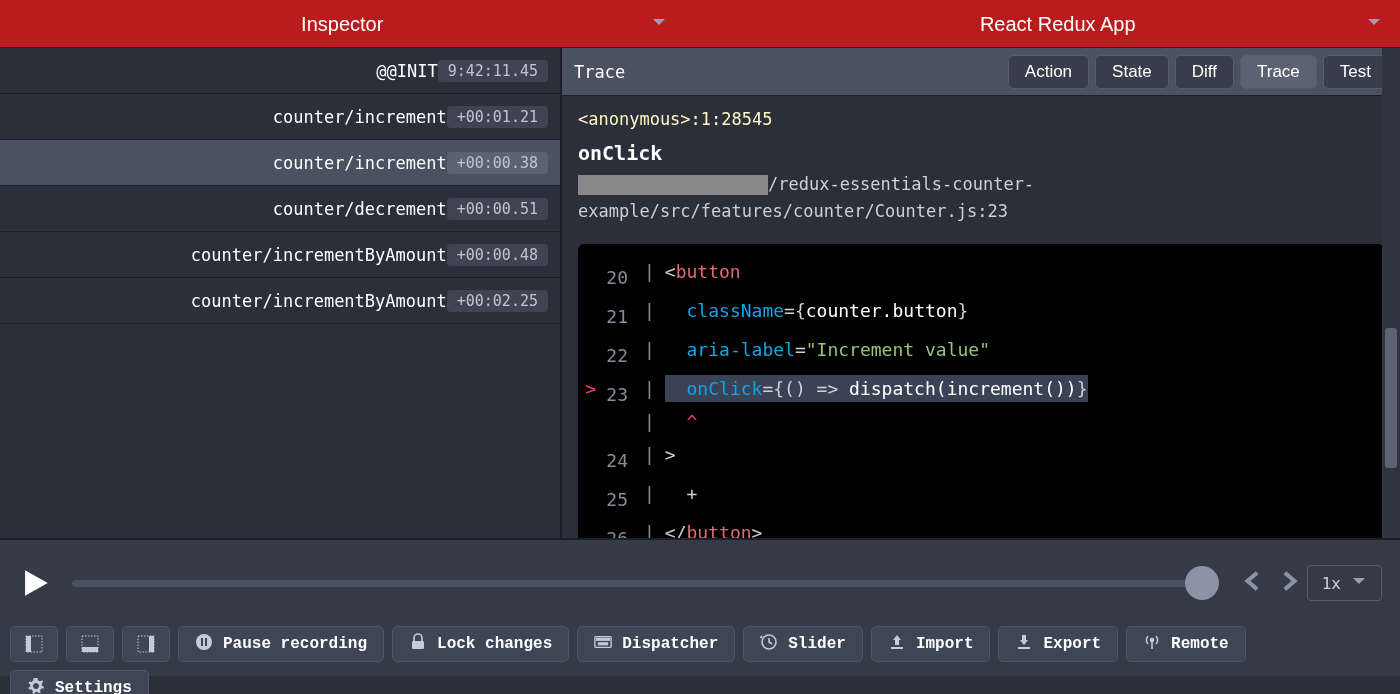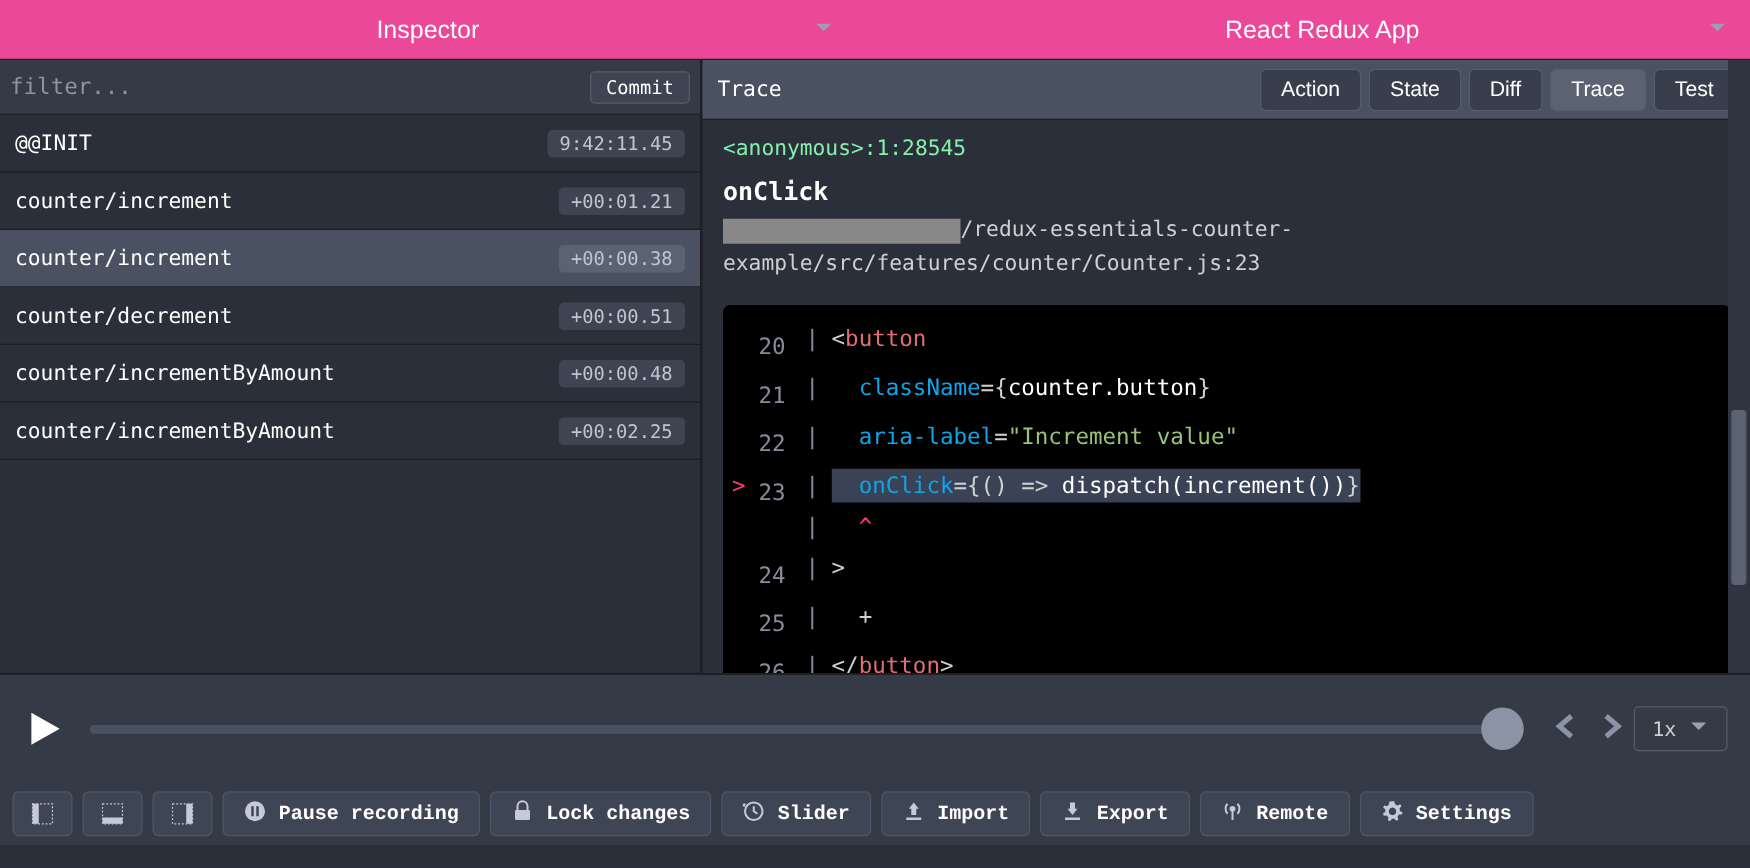--- a/index.html
+++ b/index.html
@@ -4,44 +4,44 @@
 <style>
 * { box-sizing: border-box; margin: 0; padding: 0; }
 body {
   width: 1400px; height: 694px;
   background: #2a2f3a;
   font-family: monospace;
   font-size: 16px;
   color: #d0d0d0;
   overflow: hidden;
 }
-.top-bars { display: flex; height: 48px; background: #ec4899; border-bottom: 1px solid #1c1f27; gap: 31px;}
+.top-bars { display: flex; height: 48px; background: #b91c1c; border-bottom: 1px solid #1c1f27; gap: 31px;}
 .top-bar { flex: 1; display: flex; align-items: center; justify-content: center; position: relative; height:48px;}
 .top-bar-title { color: #fff; font-size: 20px; font-family: -apple-system,Segoe UI,Arial,sans-serif;}
 .top-bar .chev { position: absolute; right: 18px; color: #9aa0ad;}
 .main { display: flex; height: 490px;}
 .left { width: 562px; display:flex; flex-direction:column; border-right: 2px solid #1c1f27;}
 .filter-row { display:flex; align-items:center; background:#353a47; height:44px; padding:0 8px; border-bottom:1px solid #1c1f27;}
 .filter-input { flex:1; background:transparent; border:none; color:#9aa0ad; font-family:monospace; font-size:18px; outline:none;}
 .filter-input::placeholder{color:#8c93a2;}
 .commit-btn { background:#3e4452; border:1px solid #555c6c; color:#fff; border-radius:4px; padding:3px 12px; font-family:monospace; font-size:15px;}
 .actions-list { flex:1; overflow-y:auto; background:#2a2f3a;}
-.action-row { display:flex; align-items:center; justify-content:space-between; height:46px; padding:0 12px; border-bottom:1px solid #1c1f27; cursor:pointer;}
+.action-row { display:flex; align-items:center; justify-content:flex-end; height:46px; padding:0 12px; border-bottom:1px solid #1c1f27; cursor:pointer;}
 .action-row.selected { background:#4a5161;}
 .action-name { color:#fff; font-size:17px;}
 .action-time { background:#3e4452; color:#bfc5d1; border-radius:4px; padding:2px 10px; font-size:15px;}
 .action-row.selected .action-time { background:#5b6373;}
 .right { flex:1; display:flex; flex-direction:column; position:relative;}
 .right-header { display:flex; align-items:center; justify-content:space-between; height:48px; background:#4a5161; padding:0 12px; border-bottom:1px solid #1c1f27;}
 .right-header-title { color:#fff; font-size:17px;}
 .tabs { display:flex;}
 .tab { background:#393e4c; border:1px solid #555c6c; border-radius:5px; color:#fff; padding:6px 16px; font-family:-apple-system,Segoe UI,Arial,sans-serif; font-size:17px; margin-left:6px; cursor:pointer;}
 .tab.active { background:#5b6373;}
 .trace-body { flex:1; overflow-y:auto; padding:10px 16px; background:#2a2f3a; position:relative;}
-.trace-line { color:#86efac; font-size:17px; line-height:1.6;}
+.trace-line { color:#fef9c3; font-size:17px; line-height:1.6;}
 .onclick-title { color:#fff; font-size:20px; font-weight:bold; margin-top:8px;}
 .path-block { margin-top:6px; color:#d0d0d0; font-size:17px; line-height:1.6;}
 .redact { display:inline-block; width:190px; height:20px; background:#888; vertical-align:middle;}
 .code-block { background:#000; border-radius:6px; margin-top:18px; padding:8px 14px 8px 6px;}
 .code-row { display:flex; align-items:center; font-size:18px; line-height:1.5; white-space:pre;}
 .gutter-mark { width:12px; color:#ff3978; text-align:right;}
 .lineno { width:38px; color:#888c9c; text-align:right; padding-right:6px;margin-top:12px;}
 .pipe { color:#888c9c; padding:0 10px;}
 .code-text { }
 .tok-tag { color:#e06c75;}
@@ -81,24 +81,20 @@
   <div class="top-bar">
     <span class="top-bar-title">React Redux App</span>
     <span class="chev chev-down"><svg viewBox="0 0 16 16" fill="#9aa0ad">
           <path d="M2 5 l6 6 6-6z"></path>
         </svg></span>
   </div>
 </div>
 
 <div class="main">
   <div class="left">
-    <div class="filter-row">
-      <input class="filter-input" placeholder="filter..." style="">
-      <button class="commit-btn">Commit</button>
-    </div>
     <div class="actions-list" id="actions-list">
         <div class="action-row">
           <span class="action-name">@@INIT</span>
           <span class="action-time">9:42:11.45</span>
         </div>
         <div class="action-row">
           <span class="action-name">counter/increment</span>
           <span class="action-time">+00:01.21</span>
         </div>
         <div class="action-row selected">
@@ -207,20 +203,32 @@
     <span>Pause recording</span>
   </button>
   <button class="tb-btn">
     <span><svg viewBox="0 0 18 18" fill="none" stroke="#c5cad6" stroke-width="1.6">
           <rect x="3" y="8" width="12" height="8" rx="1" fill="#c5cad6" stroke="none"></rect>
           <path d="M5 8 V5 a4 4 0 0 1 8 0 V8"></path>
         </svg></span>
     <span>Lock changes</span>
   </button>
   <button class="tb-btn">
+    <span><svg viewBox="0 0 20 14" fill="none" stroke="#c5cad6" stroke-width="1.5">
+          <rect x="1" y="1" width="18" height="12" rx="1"></rect>
+          <rect x="3" y="3" width="2" height="2" fill="#c5cad6"></rect>
+          <rect x="6" y="3" width="2" height="2" fill="#c5cad6"></rect>
+          <rect x="9" y="3" width="2" height="2" fill="#c5cad6"></rect>
+          <rect x="12" y="3" width="2" height="2" fill="#c5cad6"></rect>
+          <rect x="15" y="3" width="2" height="2" fill="#c5cad6"></rect>
+          <rect x="5" y="8" width="10" height="2" fill="#c5cad6"></rect>
+        </svg></span>
+    <span>Dispatcher</span>
+  </button>
+  <button class="tb-btn">
     <span><svg viewBox="0 0 18 18" fill="none" stroke="#c5cad6" stroke-width="1.6">
           <circle cx="9" cy="9" r="7"></circle>
           <path d="M9 5 V9 L12 11"></path>
           <path d="M2 3 L0.5 5" stroke-width="2"></path>
         </svg></span>
     <span>Slider</span>
   </button>
   <button class="tb-btn">
     <span><svg viewBox="0 0 18 18" fill="#c5cad6">
           <path d="M9 2 L13 7 H11 V12 H7 V7 H5 Z"></path>

